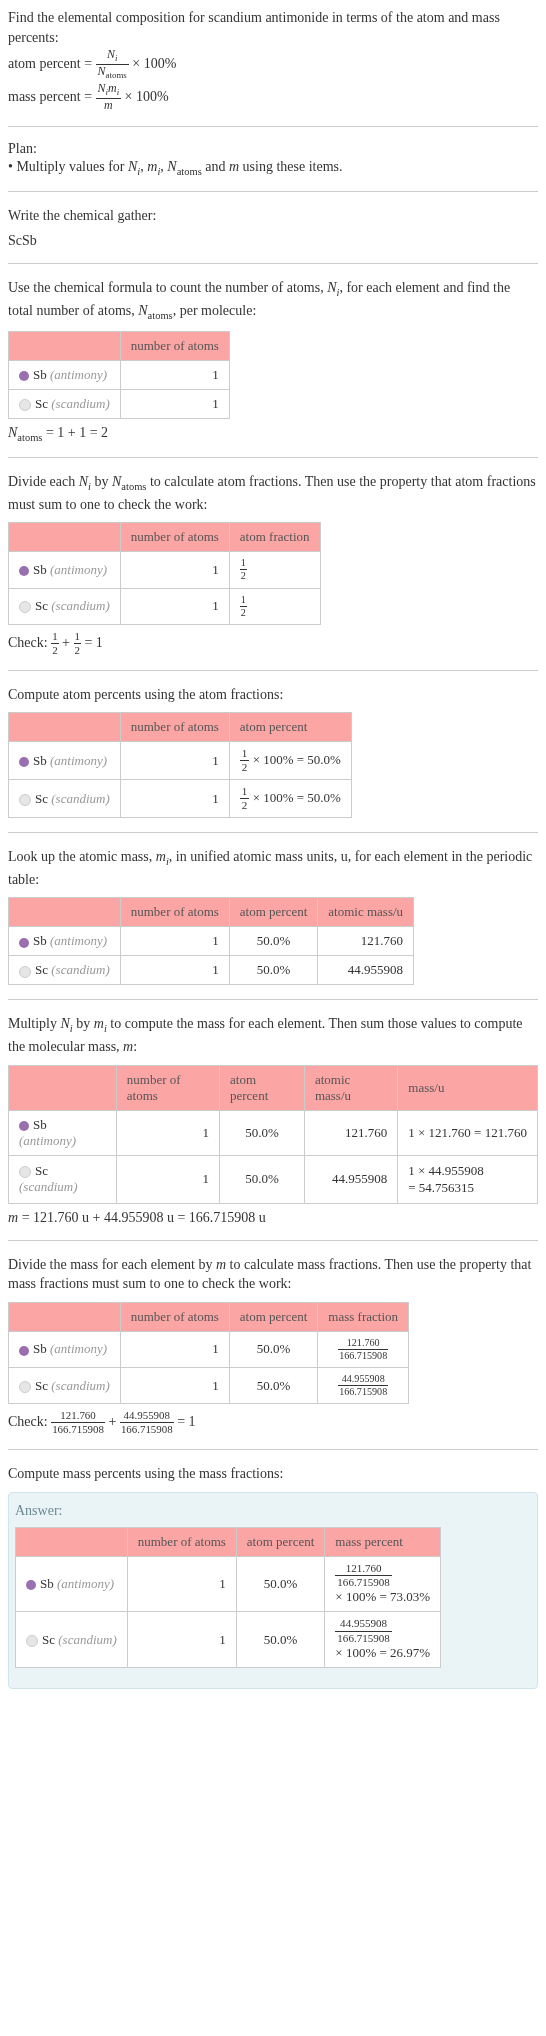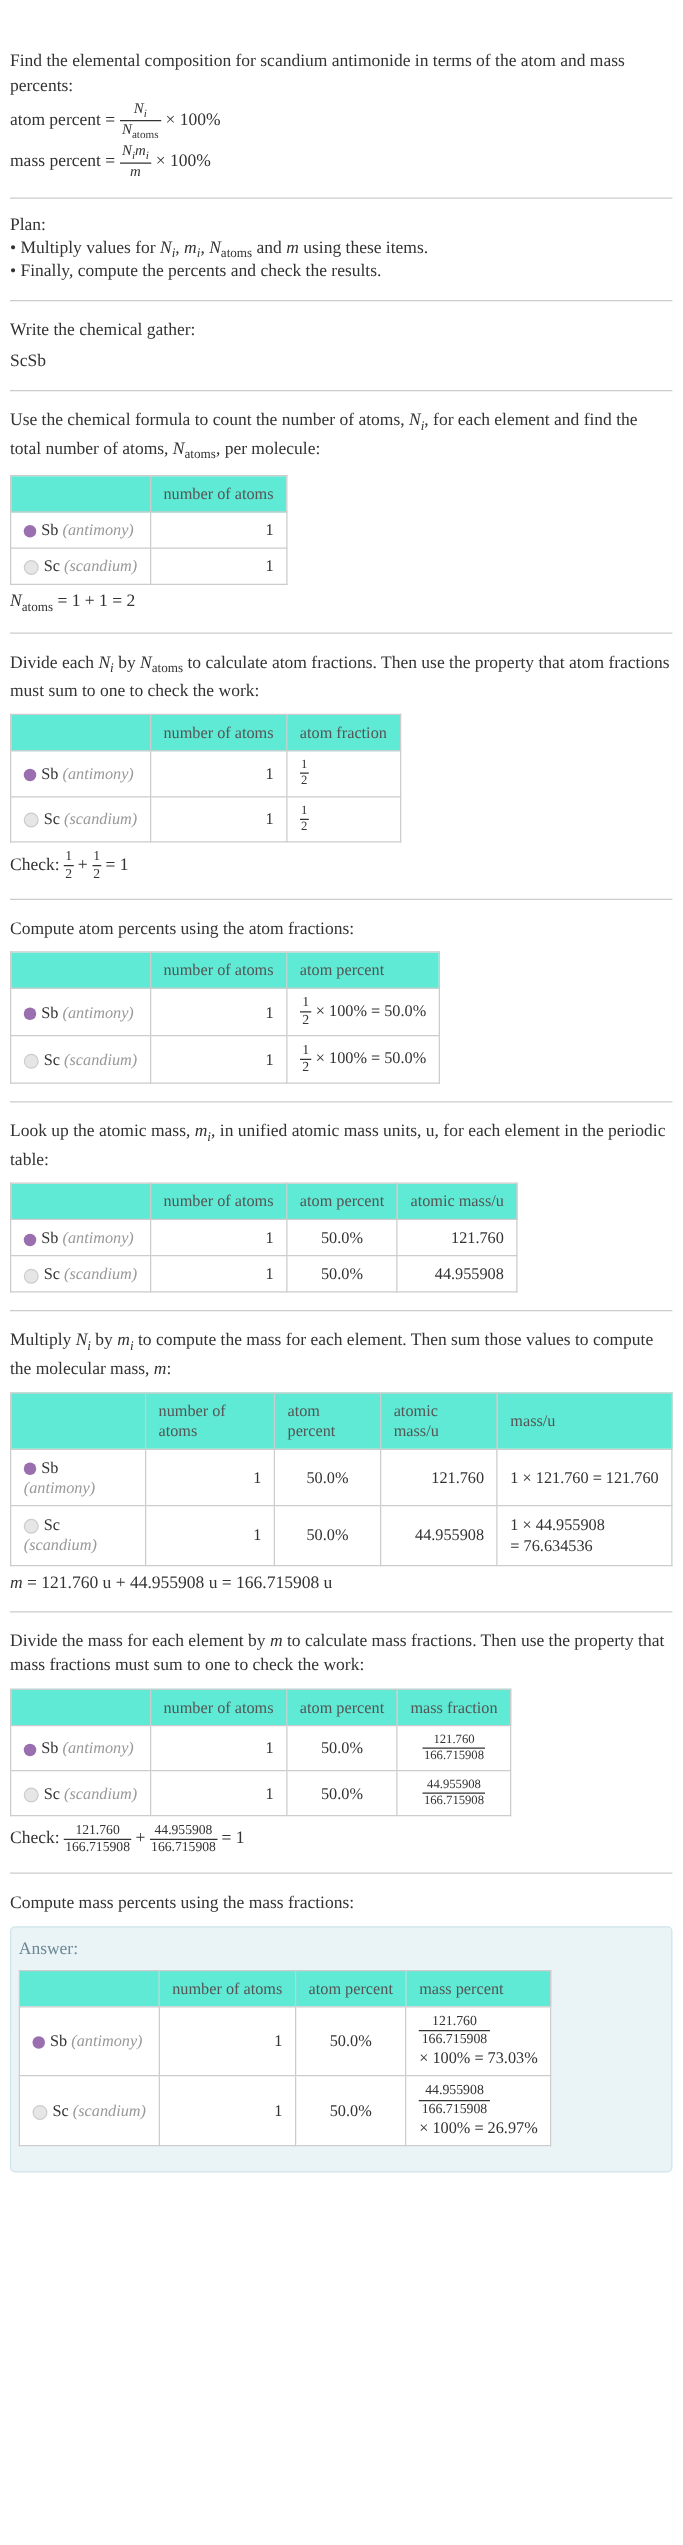--- a/index.html
+++ b/index.html
@@ -4,21 +4,21 @@
 <style>
   body {
     margin: 0;
     padding: 8px;
     font-family: Georgia, 'Times New Roman', serif;
     font-size: 14px;
     color: #333;
     background: #fff;
     width: 530px;
   }
-  .intro { line-height: 1.4; margin-top: 32px; }
+  .intro { line-height: 1.4; }
   .formula-line { margin: 2px 0; }
   hr { border: none; border-top: 1px solid #ccc; margin: 14px 0; }
   .plan-title { margin-bottom: 2px; }
   .plan-item { margin: 1px 0; }
   .sub { vertical-align: sub; font-size: 0.75em; }
   .frac {
     display: inline-block;
     vertical-align: middle;
     text-align: center;
     font-size: 0.85em;
@@ -43,21 +43,21 @@
   }
   table.data th, table.data td {
     border: 1px solid #ccc;
     padding: 6px 10px;
     vertical-align: middle;
   }
   table.data th {
     font-weight: normal;
     color: #555;
     text-align: left;
-    background: #5eead4;
+    background: #fca5a5;
   }
   table.data td.num { text-align: right; }
   table.data td.center { text-align: center; }
   .swatch {
     display: inline-block;
     width: 10px;
     height: 10px;
     border-radius: 50%;
     margin-right: 4px;
     vertical-align: middle;
@@ -99,21 +99,20 @@
   </div>
 </div>
 
 <hr>
 
 <div>
   <div class="plan-title">Plan:</div>
   <div class="plan-item">
     <span>• Multiply values for </span><span class="italic">N</span><span class="sub italic">i</span>, <span class="italic">m</span><span class="sub italic">i</span>, <span class="italic">N</span><span class="sub">atoms</span> and <span class="italic">m</span><span> using these items.</span>
   </div>
-  <div class="plan-item">• Finally, compute the percents and check the results.</div>
 </div>
 
 <hr>
 
 <div class="section-text">Write the chemical gather:</div>
 <div class="chem-formula">ScSb</div>
 
 <hr>
 
 <div class="section-text">
@@ -250,21 +249,21 @@
     <td class="num">121.760</td>
     <td class="nowrap">1 × 121.760 = 121.760</td>
   </tr>
   <tr>
     <td><span class="swatch" style="background:#e6e6e6;border:1px solid #ccc"></span><span>Sc</span> <span class="element-name">(scandium)</span></td>
     <td class="num">1</td>
     <td class="center">50.0%</td>
     <td class="num">44.955908</td>
     <td class="cell-multi">
           <div>1 × 44.955908</div>
-          <div>= 76.634536</div>
+          <div>= 54.756315</div>
         </td>
   </tr>
 </tbody>
   </table>
 
 <div class="formula-block">
   <span class="italic">m</span><span> = 121.760 u + 44.955908 u = 166.715908 u</span>
 </div>
 
 <hr>

